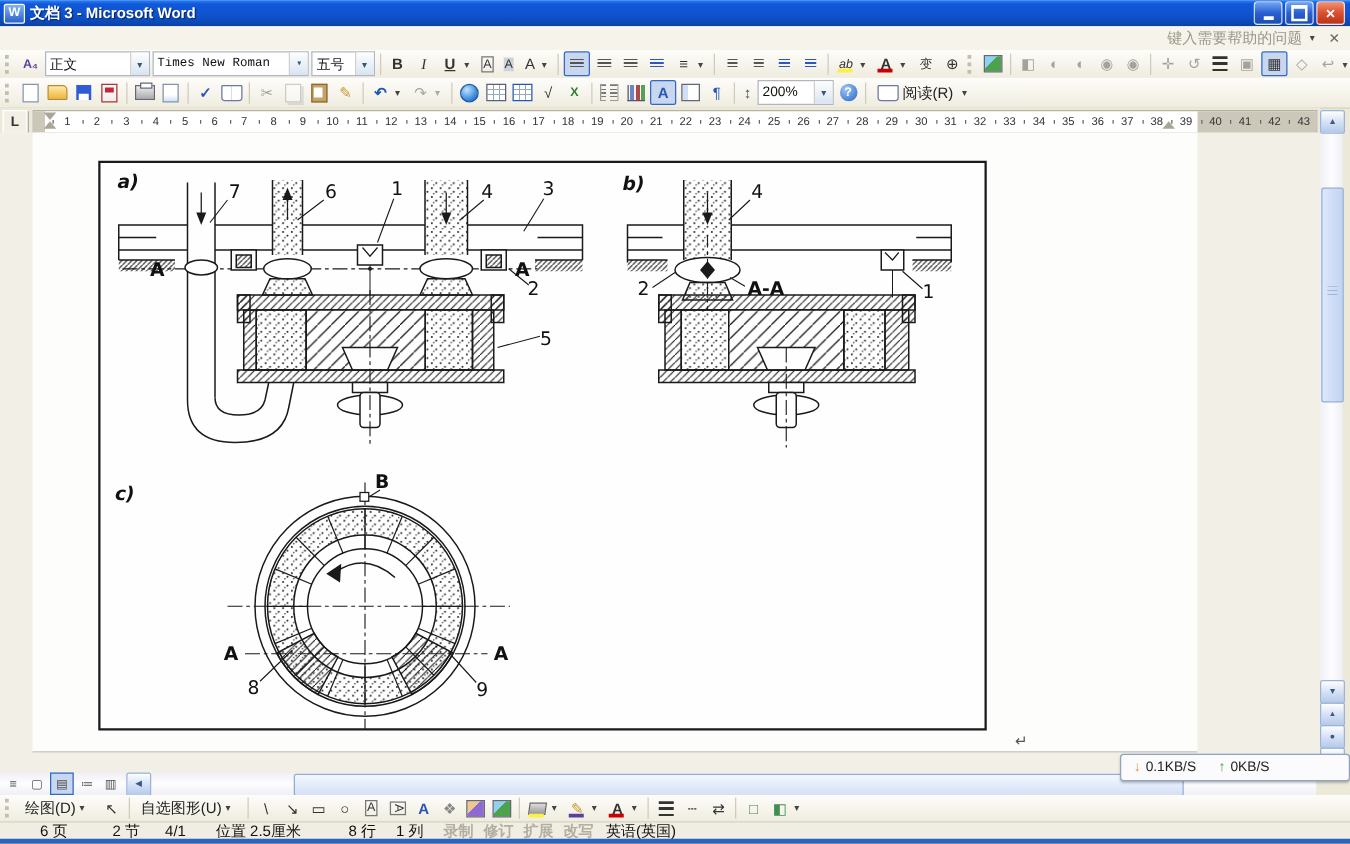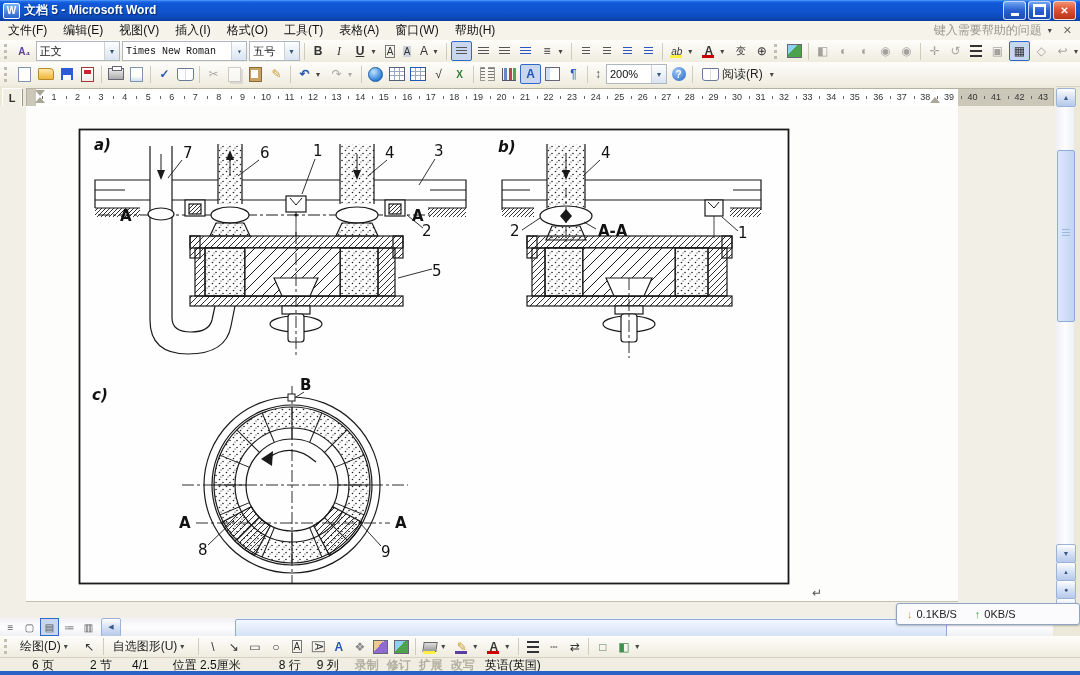--- a/index.html
+++ b/index.html
@@ -122,44 +122,33 @@
   .bottomstrip{position:absolute;left:0;top:671px;width:1080px;height:4px;background:#2a63c5;}
   svg text{font-family:"DejaVu Sans",sans-serif;}
 </style>
 </head>
 <body>
 
 <div id="root">
 
   <div class="titlebar">
     <span class="winicon">W</span>
-    <span class="wtitle">文档 5 - Microsoft Word</span>
+    <span class="wtitle">文档 3 - Microsoft Word</span>
     <span class="winbtns">
       <span class="wb">
           <i class="minbar"></i>
         </span>
       <span class="wb">
           <i class="maxbox"></i>
         </span>
       <span class="wb close">✕</span>
     </span>
   </div>
 
   <div class="menubar">
-    <span style="display:flex;">
-        <span class="mitem">文件(F)</span>
-        <span class="mitem">编辑(E)</span>
-        <span class="mitem">视图(V)</span>
-        <span class="mitem">插入(I)</span>
-        <span class="mitem">格式(O)</span>
-        <span class="mitem">工具(T)</span>
-        <span class="mitem">表格(A)</span>
-        <span class="mitem">窗口(W)</span>
-        <span class="mitem">帮助(H)</span>
-      </span>
     <span class="helpbox">
       <span>键入需要帮助的问题</span>
       <span class="caret">▾</span>
       <span class="hx">✕</span>
     </span>
   </div>
 
   <div class="tbar" style="top:40px;height:22px;">
     <span class="grip"></span>
     <span class="tbi" style="color:#5b3fa0;font-weight:bold;font-size:10px;">A₄</span>
@@ -641,21 +630,21 @@
     <span class="tbi" style="color:#3f8f4f;">◧</span>
     <span class="caret">▾</span>
   </div>
 
   <div class="statusbar">
     <span style="margin-left:32px;">6 页</span>
     <span style="margin-left:36px;">2 节</span>
     <span style="margin-left:20px;">4/1</span>
     <span style="margin-left:24px;">位置 2.5厘米</span>
     <span style="margin-left:38px;">8 行</span>
-    <span style="margin-left:16px;">9 列</span>
+    <span style="margin-left:16px;">1 列</span>
     <span class="sgray" style="margin-left:16px;">录制</span>
     <span class="sgray" style="margin-left:8px;">修订</span>
     <span class="sgray" style="margin-left:8px;">扩展</span>
     <span class="sgray" style="margin-left:8px;">改写</span>
     <span style="margin-left:10px;text-align:center;">英语(英国)</span>
   </div>
   <div class="bottomstrip"></div>
 </div>
 
 </body></html>

